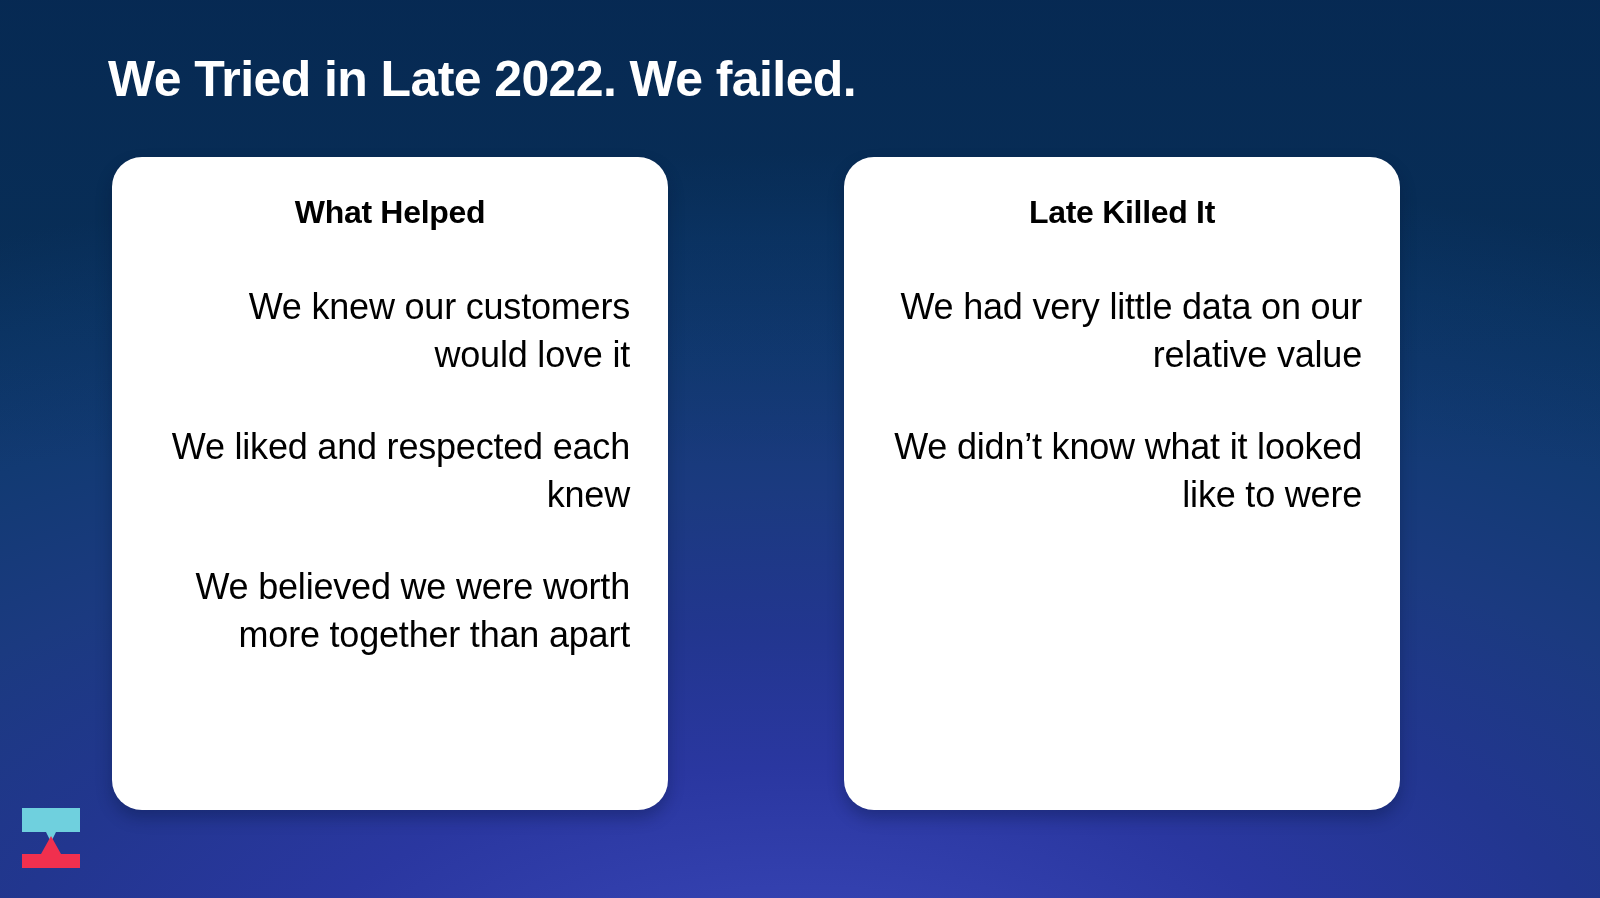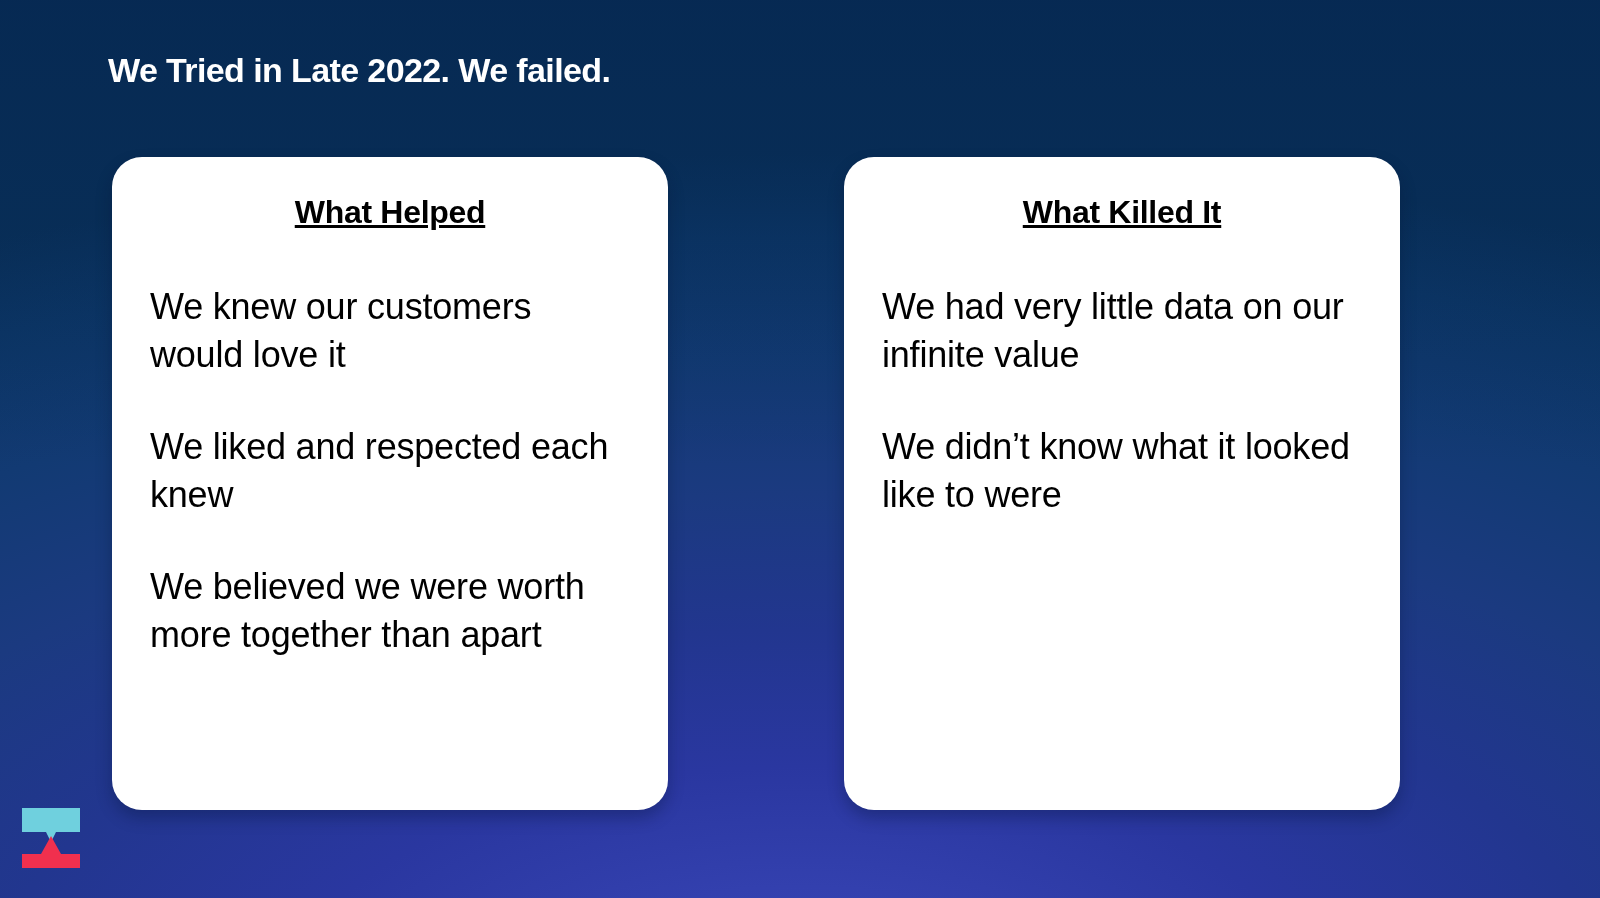--- a/index.html
+++ b/index.html
@@ -29,21 +29,21 @@
     position: absolute;
     inset: 0;
     pointer-events: none;
     background: linear-gradient(to bottom, rgba(4, 36, 78, 0.55) 0%, rgba(4, 36, 78, 0.22) 26%, rgba(4, 36, 78, 0.0) 52%);
   }
 
   .slide-title {
     position: absolute;
     left: 108px;
     top: 50px;
-    font-size: 34px;
+    font-size: 50px;
     font-weight: bold;
     color: #ffffff;
     letter-spacing: -0.6px;
     line-height: 1.18;
     white-space: nowrap;
     z-index: 3;
   }
 
   .cards {
     position: absolute;
@@ -69,32 +69,31 @@
   .card-right { left: 844px; }
 
   .card-heading {
     font-size: 32px;
     font-weight: bold;
     color: #000000;
     text-align: center;
     letter-spacing: -0.3px;
     line-height: 1.2;
     margin: 0 0 52px 0;
-    text-decoration: underline;
   }
 
   .card-body {
     display: block;
   }
 
   .card-para {
     font-size: 36px;
     font-weight: normal;
     color: #000000;
-    text-align: left;
+    text-align: right;
     line-height: 48px;
     letter-spacing: -0.2px;
     margin: 0 0 44px 0;
     padding: 0 12px;
   }
   .card-para:last-child { margin-bottom: 0; margin-top: 41px; }
 
   
   .logo {
     position: absolute;
@@ -118,23 +117,23 @@
     <div class="card card-left">
       <div class="card-heading">What Helped</div>
       <div class="card-body">
         <p class="card-para">We knew our customers would love it</p>
         <p class="card-para">We liked and respected each knew</p>
         <p class="card-para">We believed we were worth more together than apart</p>
       </div>
     </div>
 
     <div class="card card-right">
-      <div class="card-heading">What Killed It</div>
+      <div class="card-heading">Late Killed It</div>
       <div class="card-body">
-        <p class="card-para">We had very little data on our infinite value</p>
+        <p class="card-para">We had very little data on our relative value</p>
         <p class="card-para">We didn’t know what it looked like to were</p>
       </div>
     </div>
 
   </div>
 
   <div class="logo">
     <svg viewBox="0 0 58 62" xmlns="http://www.w3.org/2000/svg" aria-hidden="true">
       <polygon points="0,2 58,2 58,26 34,26 29,36 24,26 0,26" fill="#6fd0de"></polygon>
       <polygon points="29,30 39,48 58,48 58,62 0,62 0,48 19,48" fill="#f0304e"></polygon>

